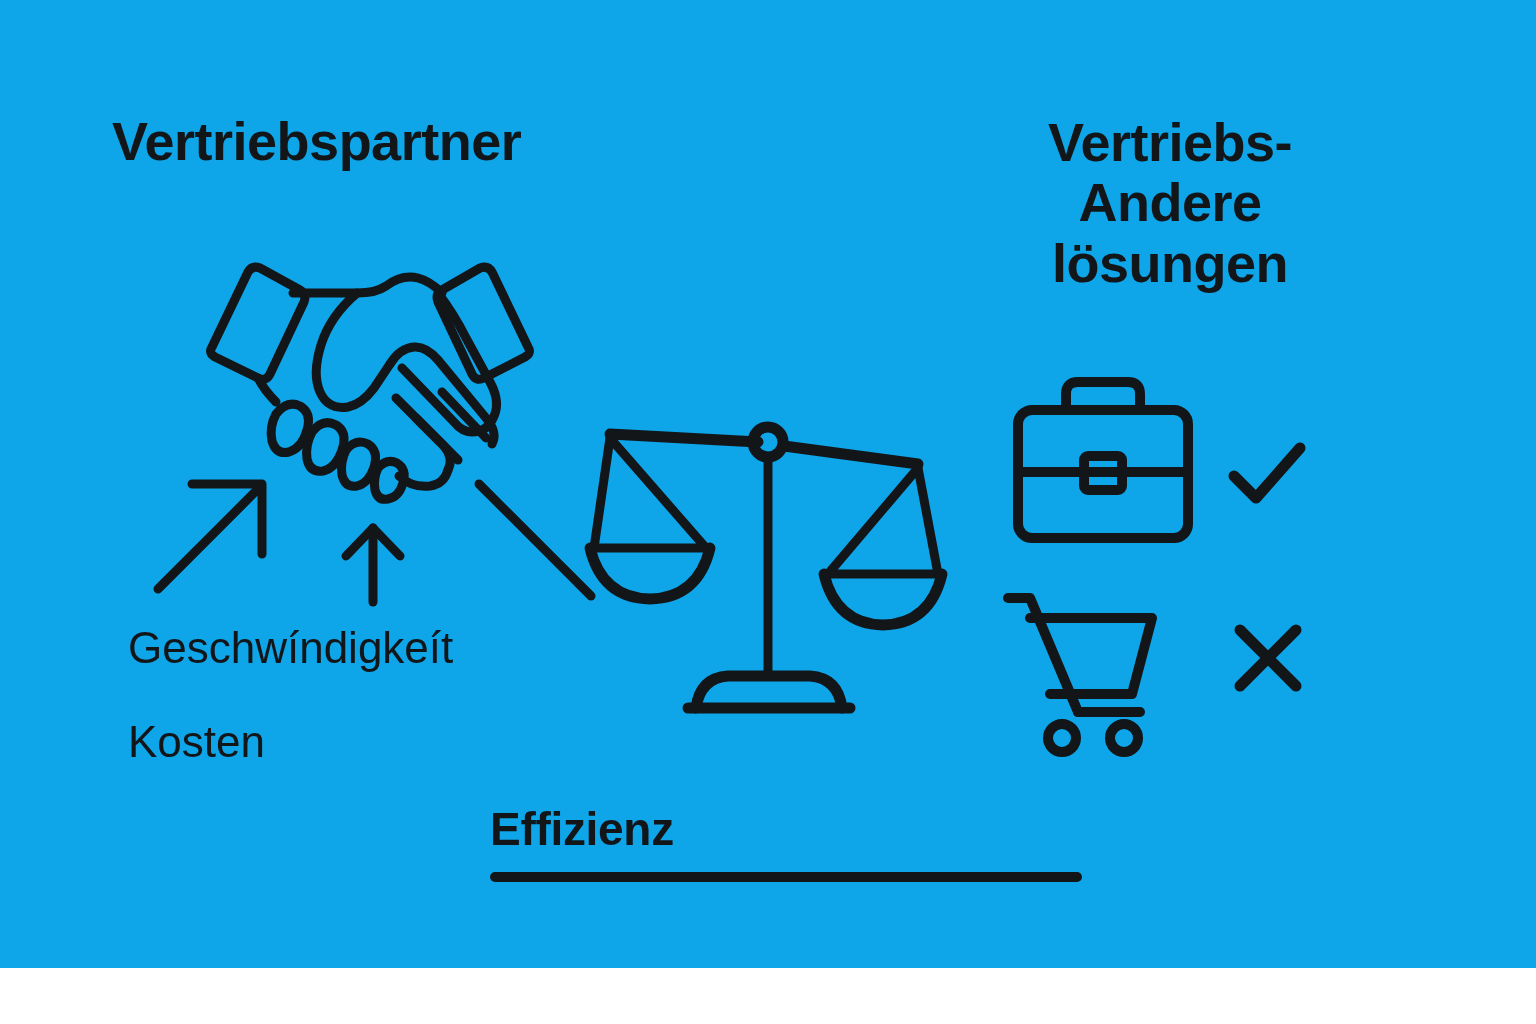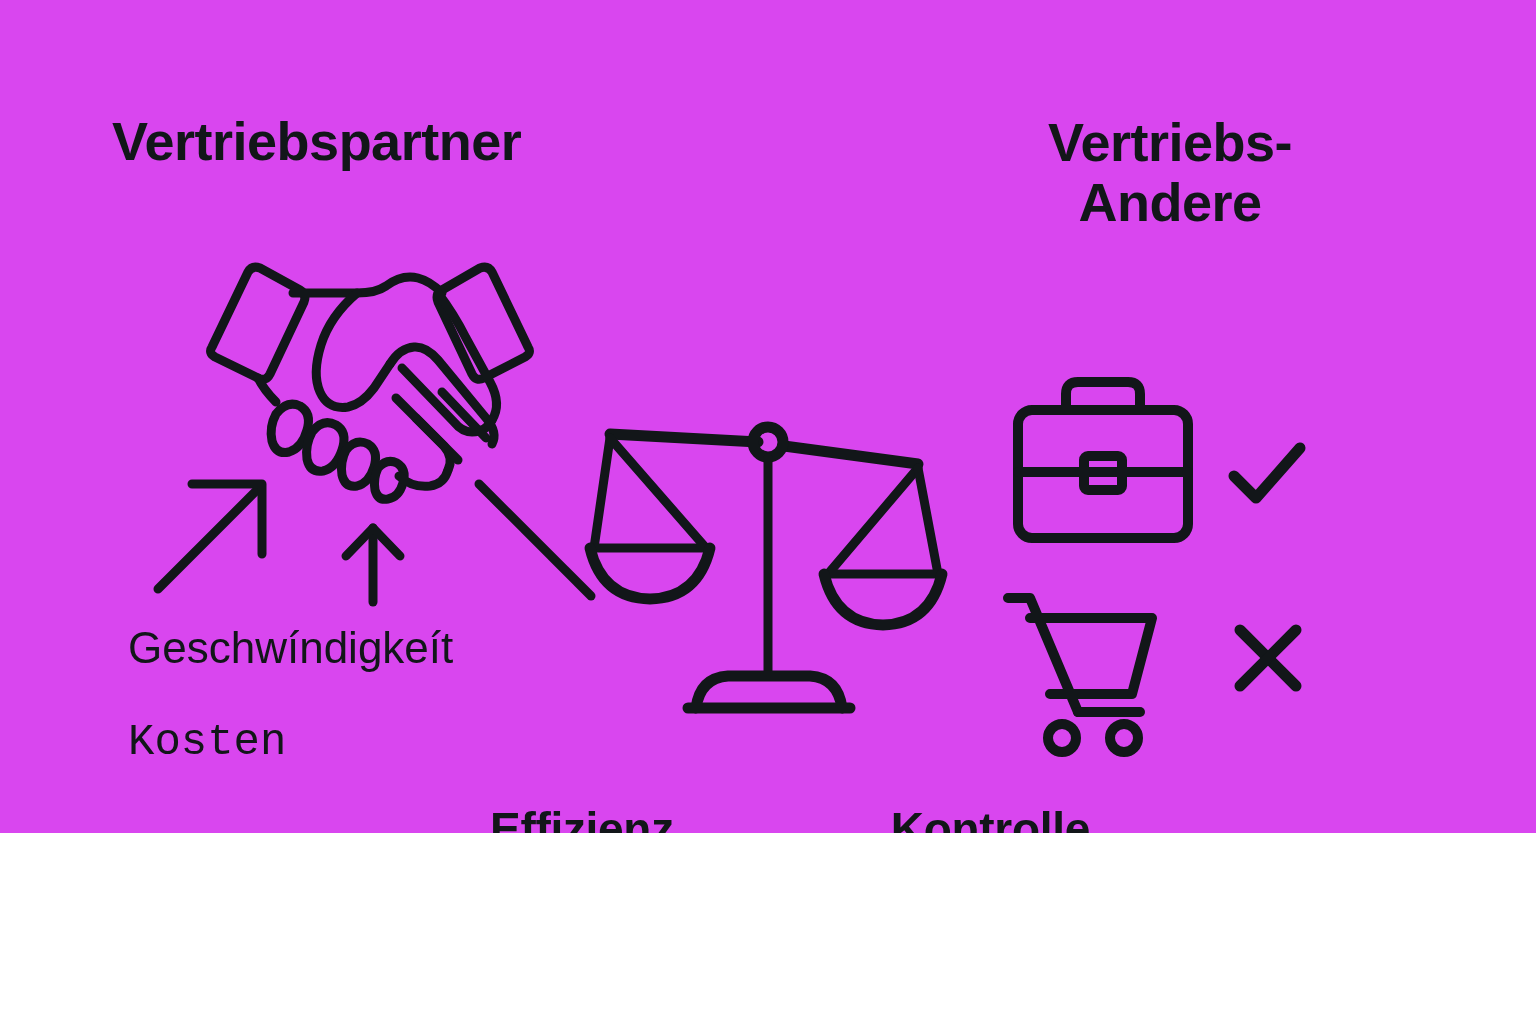--- a/index.html
+++ b/index.html
@@ -7,22 +7,22 @@
     margin: 0;
     padding: 0;
     background: #ffffff;
   }
   body {
     font-family: "Liberation Sans", sans-serif;
   }
   #canvas {
     position: relative;
     width: 1536px;
-    height: 833px;
-    background: #d946ef;
+    height: 968px;
+    background: #0ea5e9;
     overflow: hidden;
   }
   .abs { position: absolute; }
 
   
   #heading-left {
     left: 112px;
     top: 112px;
     font-size: 54px;
     font-weight: 700;
@@ -52,21 +52,21 @@
   }
   #benefit-list .benefit-item {
     font-size: 44px;
     font-weight: 400;
     color: #121619;
     line-height: 1.0;
     margin-bottom: 50px;
     letter-spacing: 0px;
     white-space: nowrap;
   }
-  #benefit-list .benefit-item:last-child { margin-bottom: 12px; font-family: Liberation Mono, monospace; }
+  #benefit-list .benefit-item:last-child { margin-bottom: 12px; }
 
   
   #axis-labels {
     left: 490px;
     top: 802px;
     width: 600px;
     display: flex;
     justify-content: space-between;
     align-items: flex-end;
   }
@@ -97,20 +97,21 @@
 </head>
 <body>
 
 <div id="canvas">
 
   <div class="abs" id="heading-left">Vertriebspartner</div>
 
   <div class="abs" id="heading-right">
     <span class="hl">Vertriebs-</span>
     <span class="hl">Andere</span>
+    <span class="hl">lösungen</span>
   </div>
 
   <div class="abs" style="left:190px; top:252px;">
     <svg width="360" height="250" viewBox="0 0 360 250">
 
       <path class="stroke" stroke-width="9" d="M 22 95 L 58 20 Q 62 13 70 16 L 110 38 Q 117 42 114 50 L 80 122 Q 76 130 68 126 L 25 105 Q 18 101 22 95 Z"></path>
 
       <path class="stroke" stroke-width="9" d="M 338 95 L 302 20 Q 298 13 290 16 L 252 38 Q 245 42 248 50 L 282 122 Q 286 130 294 126 L 335 105 Q 342 101 338 95 Z"></path>
 
       <path class="stroke" stroke-width="9" d="M 103 41 L 167 41 Q 186 41 196 34 Q 212 22 228 26 Q 240 29 252 41"></path>
@@ -227,17 +228,16 @@
     </svg>
   </div>
 
   <div class="abs" id="benefit-list">
     <div class="benefit-item">Geschwíndigkeít</div>
     <div class="benefit-item">Kosten</div>
   </div>
 
   <div class="abs" id="axis-labels">
     <span class="axis-label">Effizienz</span>
-    <span class="axis-label">Kontrolle</span>
   </div>
   <div class="abs" id="axis-bar"></div>
 
 </div>
 
 </body></html>

